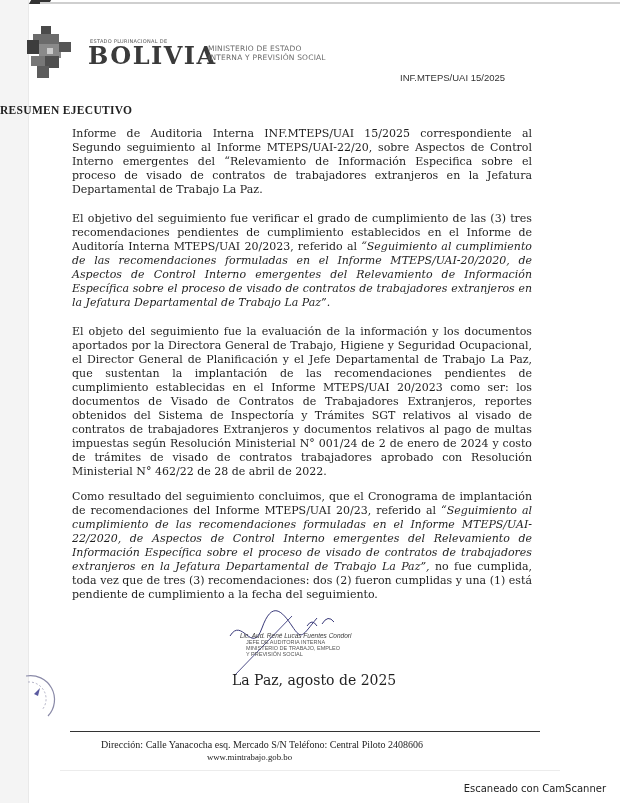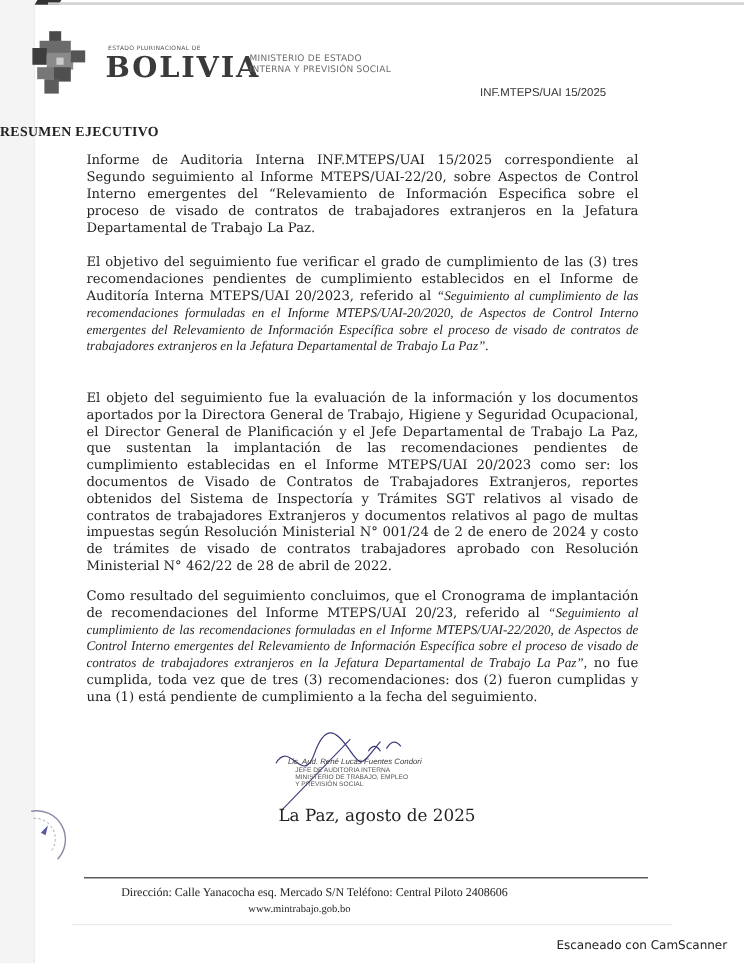--- a/index.html
+++ b/index.html
@@ -16,21 +16,21 @@
   .logo { position: absolute; left: 27px; top: 26px; width: 44px; height: 52px; }
   .logo .blk { position: absolute; background: #555; }
   .estado { position: absolute; left: 90px; top: 38px; font-family: "DejaVu Sans", sans-serif; font-size: 5px; letter-spacing: 0.3px; color: #555; }
   .bolivia { position: absolute; left: 88px; top: 41px; font-family: "DejaVu Serif", serif; font-weight: bold; font-size: 24px; letter-spacing: 1.5px; color: #3a3a3a; }
   .ministerio { position: absolute; left: 208px; top: 44px; font-family: "DejaVu Sans", sans-serif; font-size: 7.5px; line-height: 9px; color: #6a6a6a; letter-spacing: 0.2px; }
   .inf-code { position: absolute; left: 400px; top: 56px; font-family: "Liberation Sans", sans-serif; font-size: 9.5px; color: #333; margin-top: 16px; }
 
   
   .title { position: absolute; left: 0; width: 622px; top: 104px; text-align: left; font-family: "Liberation Serif", serif; font-weight: bold; font-size: 11.5px; letter-spacing: 0.3px; color: #222; }
   .para { position: absolute; left: 72px; width: 460px; font-family: "DejaVu Serif", serif; font-size: 11px; line-height: 14px; text-align: justify; color: #1f1f1f; }
-  .para em { font-style: italic; font-family: Liberation Serif, serif; }
+  .para em { font-style: italic; }
   .p1 { top: 127px; }
   .p2 { top: 212px; }
   .p3 { top: 325px; }
   .p4 { top: 490px; }
 
   
   .sig-block { position: absolute; left: 240px; top: 632px; width: 120px; font-family: "Liberation Sans", sans-serif; }
   .sig-name { font-size: 6.5px; font-style: italic; color: #3a3a3a; white-space: nowrap; }
   .sig-role { font-size: 5.5px; color: #555; line-height: 6px; white-space: nowrap; margin-left: 6px; }
   .sig-scribble { position: absolute; left: 222px; top: 606px; width: 120px; height: 80px; }

